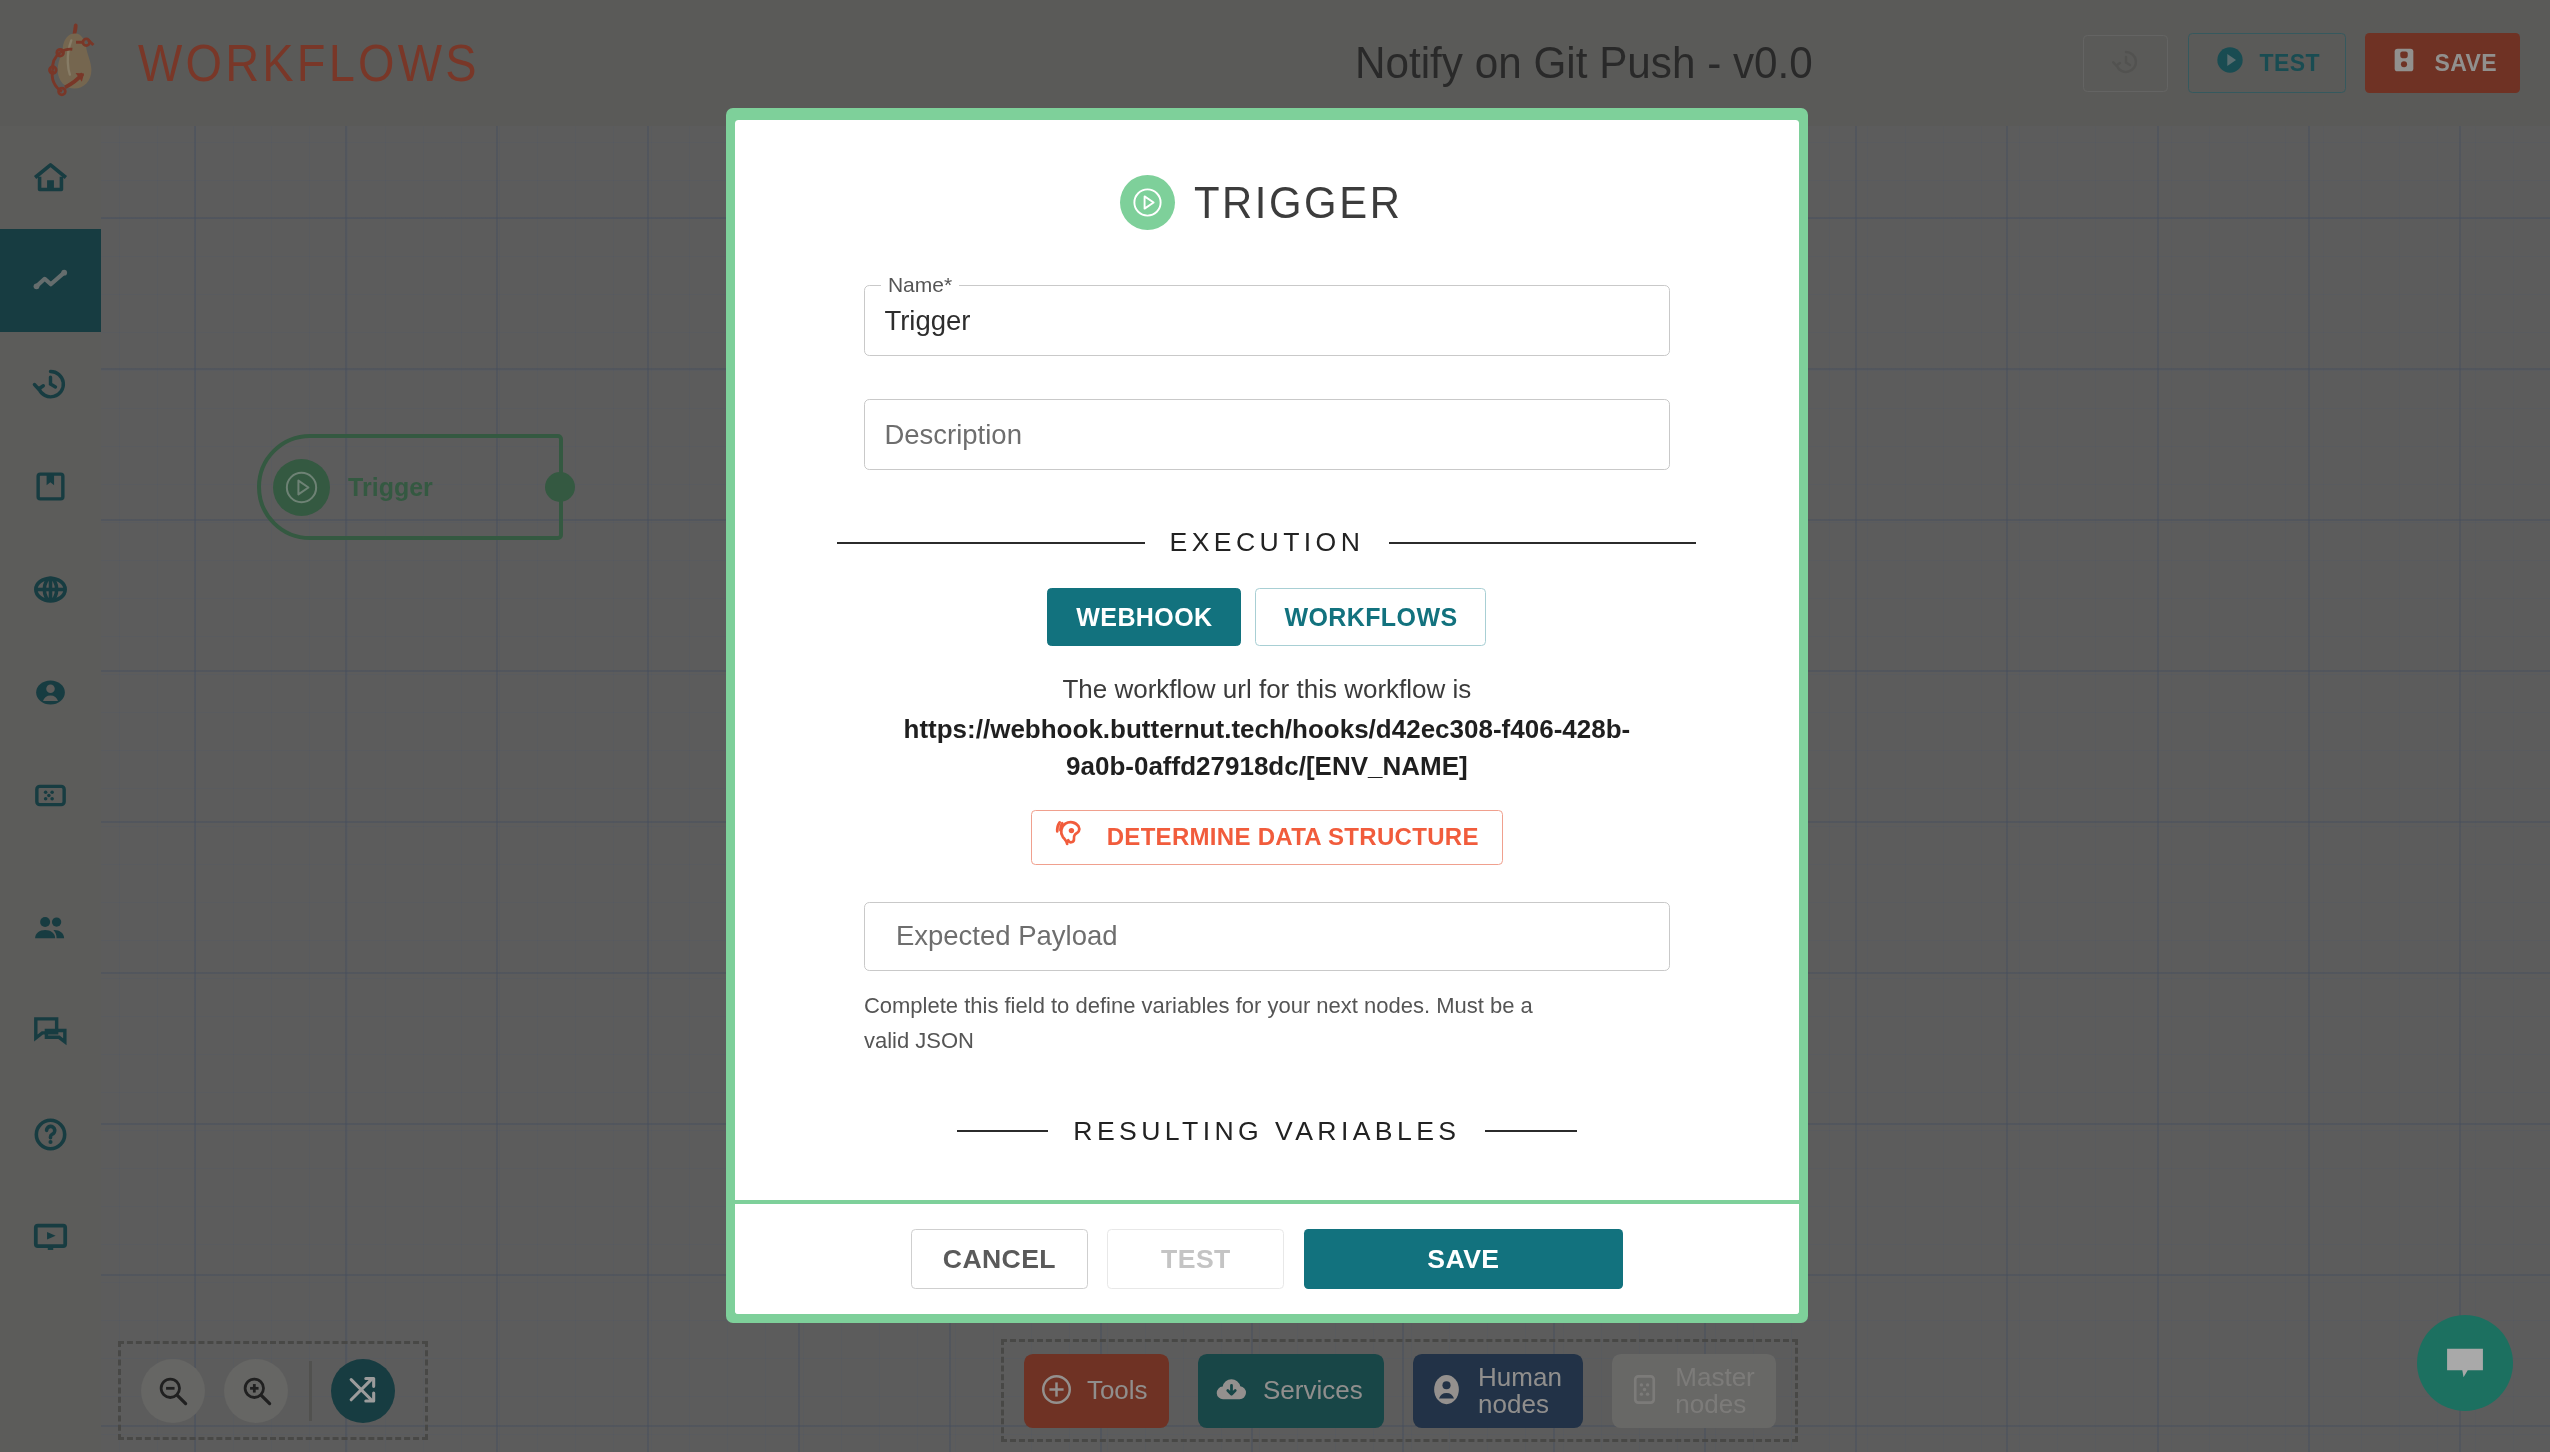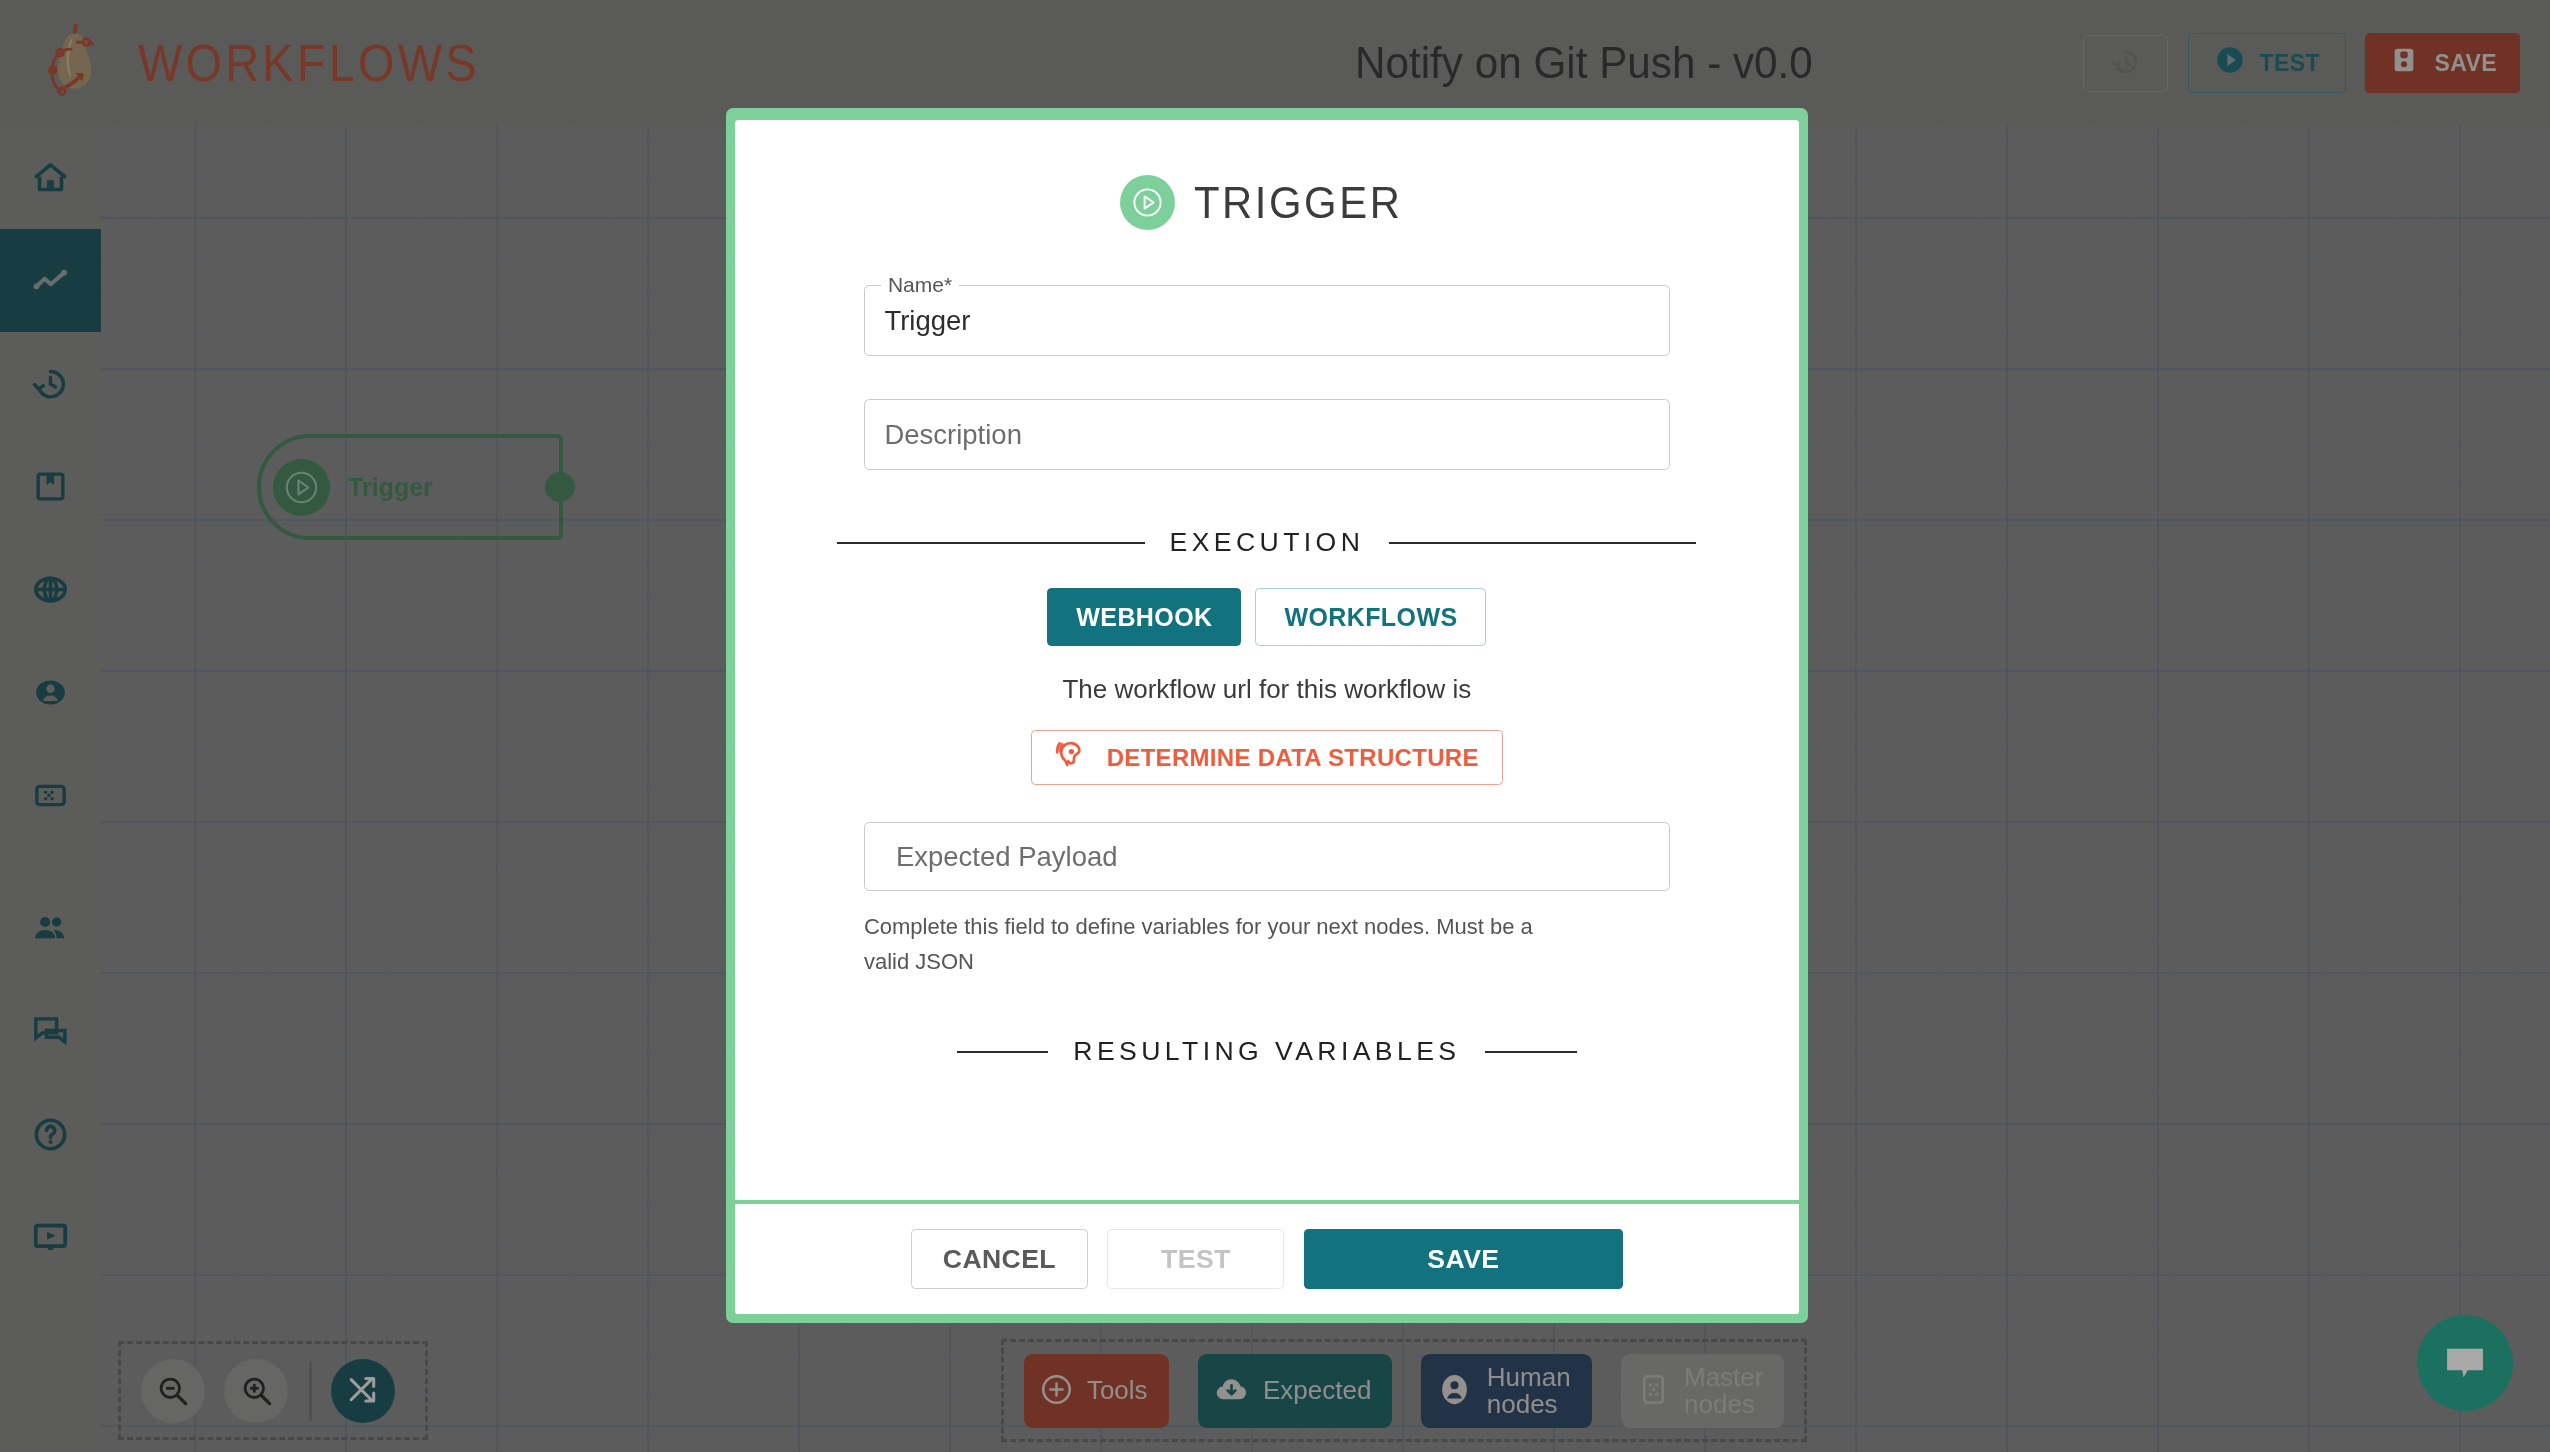--- a/index.html
+++ b/index.html
@@ -302,21 +302,21 @@
       </span>
       <span class="pal-label">Tools</span>
     </div>
     <div class="pal-btn pal-services">
       <span>
         <svg width="39" height="39" viewBox="0 0 24 24">
           <path d="M7 18h10a4 4 0 0 0 .4-7.97A5.5 5.5 0 0 0 6.6 10.2 3.9 3.9 0 0 0 7 18z" fill="#dcd6d2"></path>
           <path d="M12 9.5v5.4m0 0 2.3-2.3M12 14.9l-2.3-2.3" stroke="#0e5a5c" stroke-width="1.7" stroke-linecap="round" stroke-linejoin="round" fill="none"></path>
         </svg>
       </span>
-      <span class="pal-label">Expected</span>
+      <span class="pal-label">Services</span>
     </div>
     <div class="pal-btn pal-human">
       <span>
         <svg width="39" height="39" viewBox="0 0 24 24">
           <ellipse cx="12" cy="12" rx="7.6" ry="9" fill="#dcd6d2"></ellipse>
           <circle cx="12" cy="9.4" r="2.5" fill="#1e3a5c"></circle>
           <path d="M7.4 17.6a4.8 4.8 0 0 1 9.2 0z" fill="#1e3a5c"></path>
         </svg>
       </span>
       <span class="pal-label">Human
@@ -541,20 +541,21 @@
           <span class="line"></span>
         </div>
 
 
         <div class="toggle-row">
           <div class="toggle-btn on">WEBHOOK</div>
           <div class="toggle-btn off">WORKFLOWS</div>
         </div>
 
         <div class="hook-line1">The workflow url for this workflow is</div>
+        <div class="hook-url">https://webhook.butternut.tech/hooks/d42ec308-f406-428b-9a0b-0affd27918dc/[ENV_NAME]</div>
 
         <div class="dds-row">
           <div class="dds-btn">
             <span>
               <svg width="34" height="34" viewBox="0 0 24 24">
                 <path d="M8.6 19c-.4-2.2-1.9-3.4-3.1-5A6.6 6.6 0 0 1 16.6 6.6c.6 1 .7 2.3.2 3.3-.6 1.2-2 1.5-2.8 2.6-.6.8-.7 1.8-.6 2.8.1 1.2-.6 2.3-1.8 2.5-1 .2-2-.4-2.3-1.4" fill="none" stroke="#f15c3c" stroke-width="1.9" stroke-linecap="round"></path>
                 <circle cx="11.6" cy="9.6" r="1.9" fill="#f15c3c"></circle>
                 <path d="M3.8 9.2a7 7 0 0 1 1.3-4.8" fill="none" stroke="#f15c3c" stroke-width="1.9" stroke-linecap="round"></path>
                 <path d="M1.6 10.2a9.4 9.4 0 0 1 1.7-6.4" fill="none" stroke="#f15c3c" stroke-width="1.9" stroke-linecap="round"></path>
               </svg>

